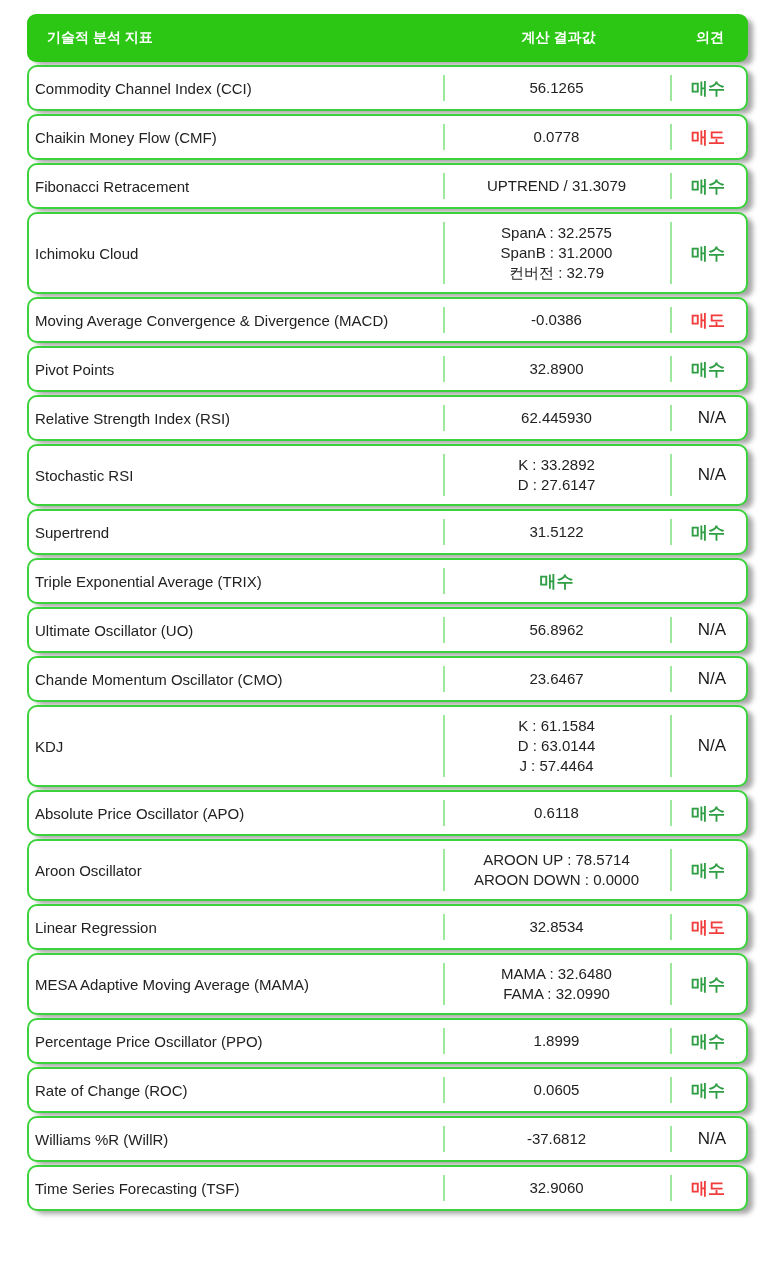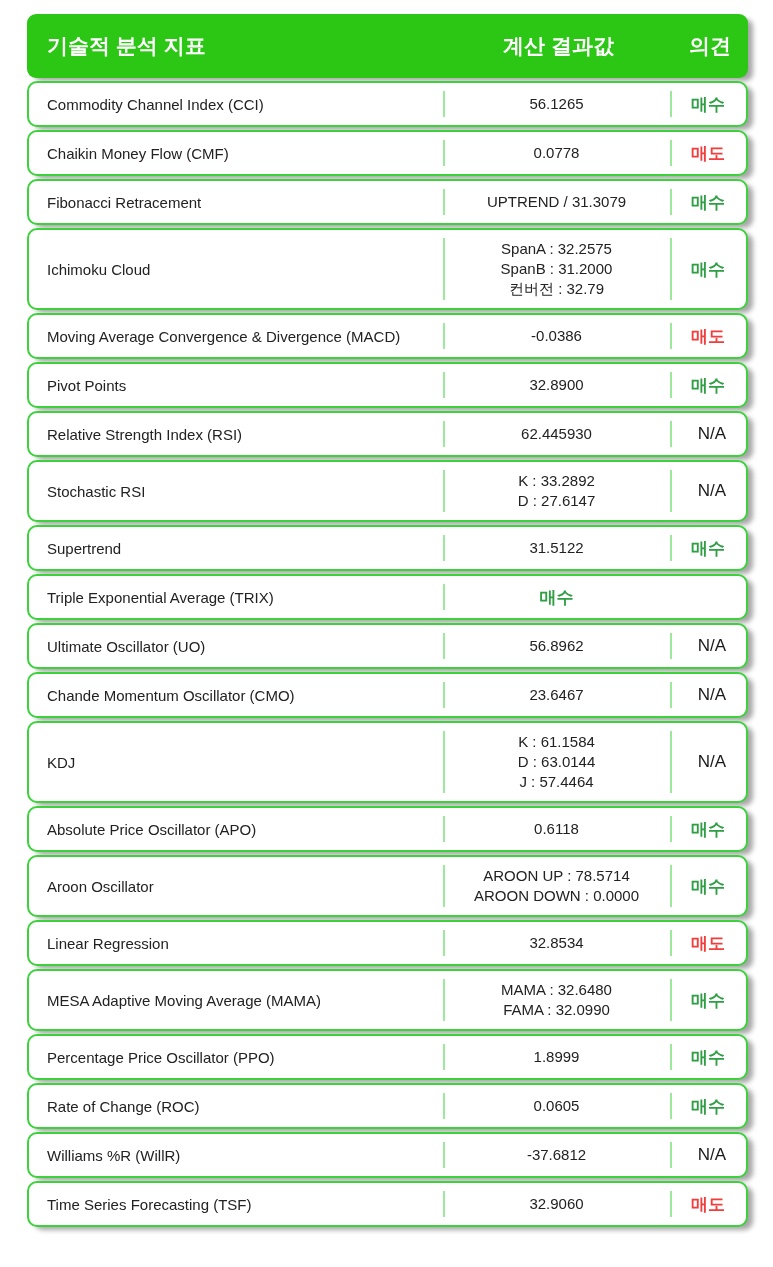--- a/index.html
+++ b/index.html
@@ -11,27 +11,27 @@
   }
   .table-wrap {
     position: absolute;
     left: 27px; top: 14px;
     width: 721px;
   }
   .thead {
     display: grid;
     grid-template-columns: 1fr 227px 76px;
     align-items: center;
-    height: 64px;
+    height: 48px;
     background: var(--header-bg);
     border-radius: 9px;
     box-shadow: 6px 4px 5px -1px var(--shadow);
     color: var(--header-text);
     font-weight: bold;
-    font-size: 21px;
+    font-size: 14px;
     margin-bottom: 3px;
   }
   .thead .h-name { padding-left: 20px; text-align: left; }
   .thead .h-value { text-align: center; }
   .thead .h-opinion { text-align: center; }
 
   .row {
     position: relative;
     display: grid;
     grid-template-columns: 1fr 227px 76px;
@@ -39,21 +39,21 @@
     min-height: 46px;
     background: #ffffff;
     border: 2px solid var(--row-border);
     border-radius: 10px;
     box-shadow: 6px 4px 5px -1px var(--shadow);
     margin-bottom: 3px;
     color: var(--text);
     font-size: 15px;
   }
   .cell { padding: 9px 4px; }
-  .cell.name { padding-left: 18px; text-align: left; }
+  .cell.name { padding-left: 6px; text-align: left; }
   .cell.value {
     position: relative;
     text-align: center;
     line-height: 20px;
     align-self: stretch;
     display: flex;
     flex-direction: column;
     justify-content: center;
   }
   .cell.opinion {

